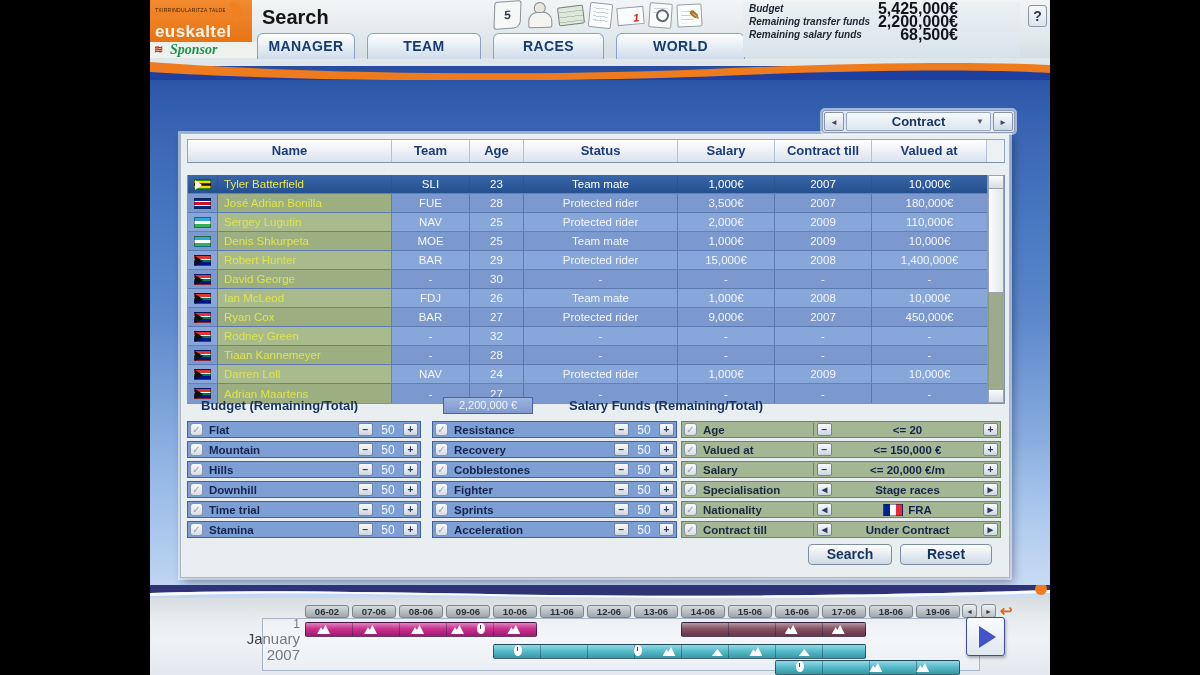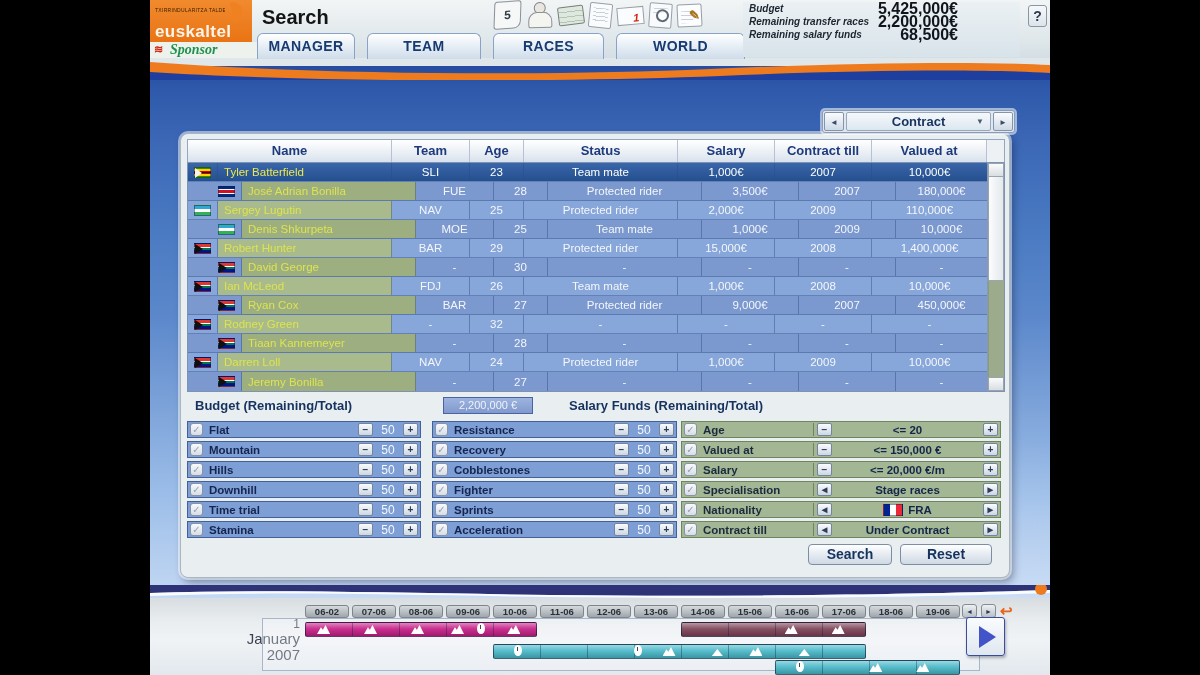--- a/index.html
+++ b/index.html
@@ -54,32 +54,32 @@
   .content { position:absolute; left:0; top:58px; width:900px; height:540px;
     background:
       radial-gradient(120% 50% at 72% 98%, rgba(255,255,255,.22), rgba(255,255,255,0) 60%),
       linear-gradient(180deg,#24479c 0,#2f5aab 6%,#3c68b6 16%,#4a7ac2 32%,#5c88cb 48%,#7fa5da 66%,#9abce8 80%,#b7d0f0 94%,#c3d8f4 100%); }
 
   .contract-sel { position:absolute; left:672px; top:110px; width:193px; height:23px; display:flex; background:#dfe8f0; border:1px solid #8a9cb8; border-radius:3px; box-shadow:0 0 0 2px rgba(255,255,255,.55); padding:1px; z-index:6; }
   .cs-btn { width:20px; text-align:center; line-height:19px; font-size:8px; color:#3c4a62; background:linear-gradient(#fafcfe,#cfdae6); border:1px solid #8494ac; border-radius:2px; }
   .cs-mid { flex:1; position:relative; margin:0 2px; background:linear-gradient(#f4f8fb,#dde7f0); border:1px solid #9aa8bc; border-radius:2px; text-align:center; line-height:18px; font-size:13px; font-weight:bold; color:#16325e; }
   .cs-caret { position:absolute; right:6px; top:0; font-size:8px; color:#4c5a72; }
 
-  .panel { position:absolute; left:30px; top:133px; width:830px; height:445px; background:#e9eef1; border:1px solid #aab6c0; border-radius:8px; box-shadow:0 0 0 2px rgba(255,255,255,.5), 3px 4px 9px rgba(0,10,40,.4); z-index:5; }
+  .panel { position:absolute; left:30px; top:133px; width:830px; height:445px; background:#e9eef1; border:1px solid #aab6c0; border-radius:0; box-shadow:0 0 0 2px rgba(255,255,255,.5), 3px 4px 9px rgba(0,10,40,.4); z-index:5; }
 
   
   .table { position:absolute; left:6px; top:5px; width:818px; }
   .thead { display:flex; height:24px; border:1px solid #93a6c2; border-bottom:1px solid #7e92b2; background:linear-gradient(#ffffff,#e7edf4 65%,#d8e1ec); }
   .hcell { border-right:1px solid #b6c2d4; text-align:center; line-height:22px; font-size:13px; font-weight:bold; color:#1d3a7c; overflow:hidden; white-space:nowrap; }
   .hc0{width:204px}.hc1{width:78px}.hc2{width:54px}.hc3{width:154px}.hc4{width:97px}.hc5{width:97px}.hc6{flex:1}
   .hc-spacer{width:17px; border-right:none; background:#eef1f3;}
-  .tbody-wrap { display:flex; border:1px solid #7e92b2; border-top:none; }
+  .tbody-wrap { display:flex; border:1px solid #7e92b2; border-top:none;margin-top:12px; }
   .tbody { width:801px; }
   .trow { display:flex; height:19px; border-bottom:1px solid rgba(45,75,130,.4); background:#87a6da; }
-  .trow.alt { background:#7b99cf;padding-left:24px; }
+  .trow.alt { background:#7b99cf; }
   .trow:last-child { border-bottom:none; }
   .cell { display:flex; align-items:center; justify-content:center; font-size:11.5px; color:#f4f6fa; border-right:1px solid rgba(45,75,130,.45); overflow:hidden; white-space:nowrap; }
   .w-flag{width:30px}.w-name{width:174px; justify-content:flex-start; padding-left:6px; color:#dde44e; background:#a9ba8c;}
   .trow.alt .w-name{ background:#9dae80; }
   .w-team{width:78px}.w-age{width:54px}.w-status{width:154px}.w-salary{width:97px}.w-contract{width:97px}.w-valued{flex:1; border-right:none;}
   .trow.sel .cell { background:linear-gradient(#3a66aa,#24508f); color:#fff; }
   .trow.sel .w-name { color:#ece84e; }
   .flag { position:relative; width:17px; height:11px; display:inline-block; border:1px solid rgba(15,25,55,.45); flex:none; }
   .flag.big { width:20px; height:12px; margin-right:5px; }
   .flag-zw { background:linear-gradient(180deg,#319208 0 14%,#ffd200 14% 28%,#d40000 28% 42%,#111 42% 58%,#d40000 58% 72%,#ffd200 72% 86%,#319208 86% 100%); }
@@ -90,21 +90,21 @@
   .flag-za::before { content:""; position:absolute; left:0; top:0; border-left:8px solid #101010; border-top:5px solid transparent; border-bottom:5px solid transparent; }
   .flag-fr { background:linear-gradient(90deg,#002395 0 33%,#fff 33% 66%,#ed2939 66% 100%); }
   .scrollbar { width:17px; display:flex; flex-direction:column; background:#dfe4e0; border-left:1px solid #8a9aae; }
   .sb-btn { height:14px; background:linear-gradient(#fafbfc,#d9dee2); border:1px solid #9aa4ae; }
   .sb-thumb { height:104px; background:linear-gradient(90deg,#fbfcfd,#e4e9ec); border:1px solid #9aa4ae; border-top:none; }
   .sb-track { flex:1; background:#9cab8c; border-left:1px solid #8a9a7e; }
 
   
   .frow { position:absolute; left:6px; top:261px; width:818px; height:22px; }
   .frow-label { position:absolute; top:3px; font-size:13px; font-weight:bold; color:#16325e; }
-  .fl1 { left:8px; } .fl2 { left:382px; }
+  .fl1 { left:14px; } .fl2 { left:382px; }
   .frow-box { position:absolute; top:2px; height:17px; background:linear-gradient(#9db4e0,#8199cc); border:1px solid #4a63a4; text-align:center; line-height:15px; font-size:11px; color:#eef2f8; }
   .fb1 { left:256px; width:90px; } .fb2 { left:583px; width:212px; }
 
   
   .fcol { position:absolute; top:287px; }
   #fcol1 { left:6px; width:234px; }
   #fcol2 { left:251px; width:245px; }
   #fcol3 { left:500px; width:320px; }
   .filt-row { display:flex; align-items:center; height:17px; margin-bottom:3px; background:#7d9fd6; border:1px solid #44609a; padding:0 2px; gap:2px; }
   .filt-row.green { background:#a4b794; border-color:#6f8560; }
@@ -181,21 +181,21 @@
           <span class="hicon hi-notes">
             <span class="hglyph">✎</span>
           </span>
         </div>
       <div class="finance" id="finance">
           <div class="fin-row">
             <span class="fin-label">Budget</span>
             <span class="fin-value">5,425,000€</span>
           </div>
           <div class="fin-row">
-            <span class="fin-label">Remaining transfer races</span>
+            <span class="fin-label">Remaining transfer funds</span>
             <span class="fin-value">2,200,000€</span>
           </div>
           <div class="fin-row">
             <span class="fin-label">Remaining salary funds</span>
             <span class="fin-value">68,500€</span>
           </div>
         </div>
       <div class="help">?</div>
     </div>
 
@@ -357,21 +357,21 @@
                 <span class="cell w-age">24</span>
                 <span class="cell w-status">Protected rider</span>
                 <span class="cell w-salary">1,000€</span>
                 <span class="cell w-contract">2009</span>
                 <span class="cell w-valued">10,000€</span>
               </div>
               <div class="trow alt">
                 <span class="cell w-flag">
                   <span class="flag flag-za"></span>
                 </span>
-                <span class="cell w-name">Jeremy Bonilla</span>
+                <span class="cell w-name">Adrian Maartens</span>
                 <span class="cell w-team">-</span>
                 <span class="cell w-age">27</span>
                 <span class="cell w-status">-</span>
                 <span class="cell w-salary">-</span>
                 <span class="cell w-contract">-</span>
                 <span class="cell w-valued">-</span>
               </div>
             </div>
           <div class="scrollbar">
             <div class="sb-btn"></div>

